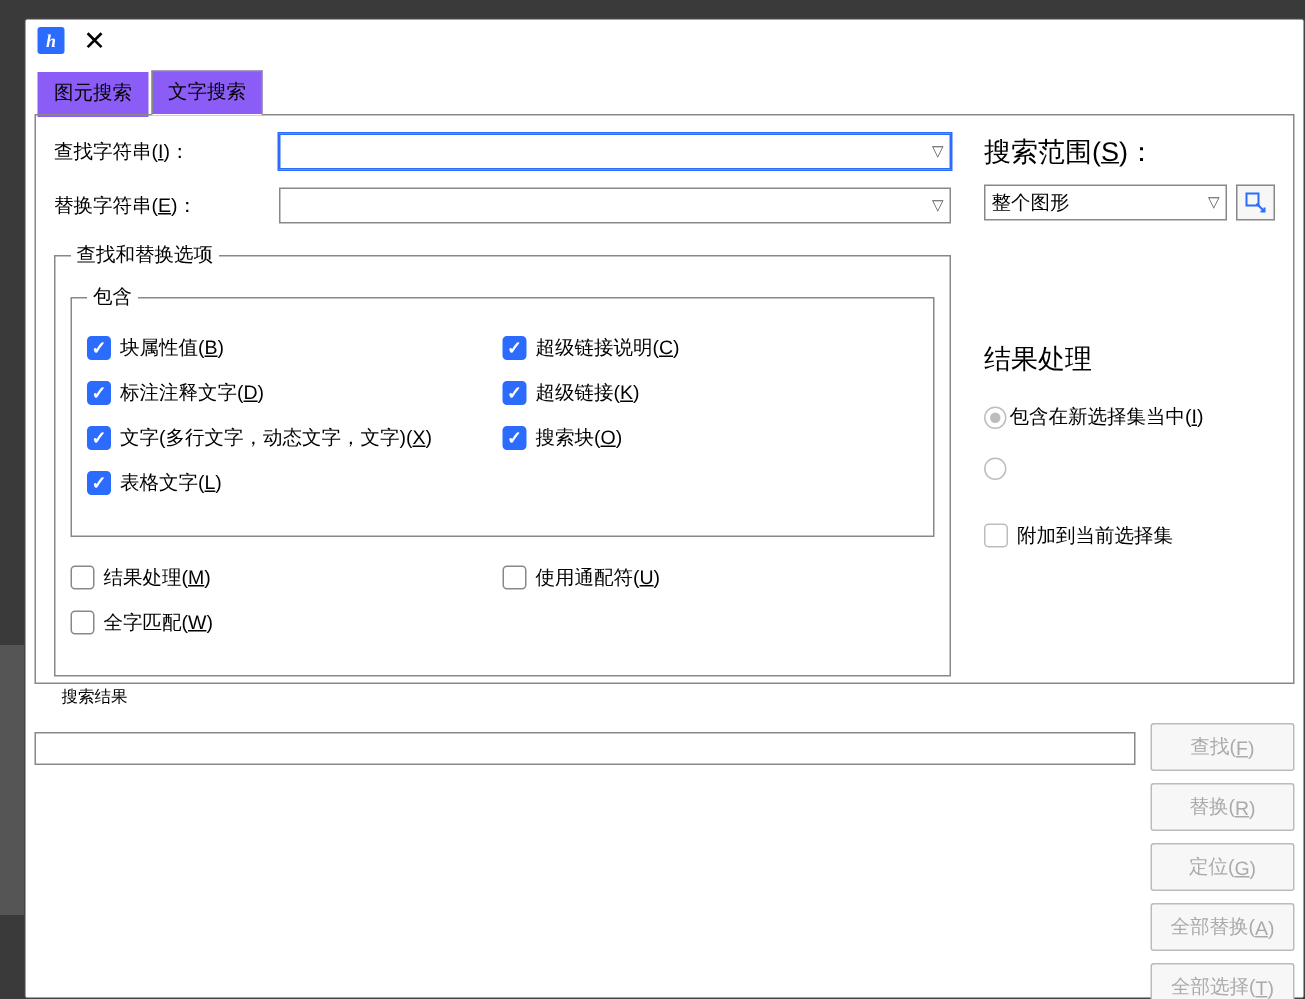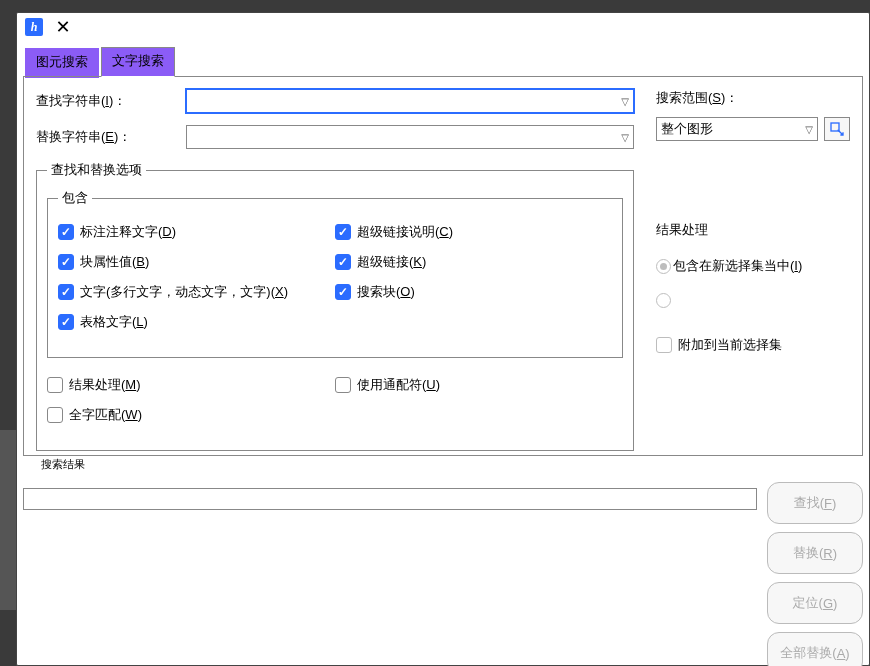--- a/index.html
+++ b/index.html
@@ -28,41 +28,41 @@
   .fs-options { margin-top:8px; }
   .fs-inner { margin-top:2px; }
   .inc-grid { display:flex; }
   .inc-grid .col { flex:1; }
   .check-row { display:flex; align-items:center; font-size:13px; margin:8px 0 12px 0; gap:6px; }
   .checkbox { width:16px; height:16px; border:1.5px solid #888; border-radius:3px; display:flex; align-items:center; justify-content:center; cursor:pointer; background:#fff; }
   .checkbox.checked { background:#2b6cff; border-color:#2b6cff; }
   .checkbox.checked::after { content:"✓"; color:#fff; font-size:12px; line-height:1; font-weight:bold; }
   .bottom-opts { margin-top:10px; display:flex; }
   .bottom-opts .col { flex:1; }
-  .right-label { font-size:13px; }
+  .right-label { font-size:18px; }
   .scope-row { display:flex; gap:6px; margin-top:10px;text-align:center; }
   .scope-combo { flex:1; height:24px; border:1px solid #888; display:flex; align-items:center; padding:0 4px; font-size:13px; position:relative; cursor:pointer; }
   .scope-combo .arrow { position:absolute; right:4px; font-size:10px; color:#555; }
   .scope-btn { width:26px; height:24px; border:1px solid #888; display:flex; align-items:center; justify-content:center; cursor:pointer; background:#f7f7f7; }
   .scope-btn svg { width:16px; height:16px; }
   .results-label { font-size:11px; margin-bottom:2px; margin-left:18px; }
   .radio-row { display:flex; align-items:center; font-size:13px; margin:18px 0; gap:2px;text-align:right; }
   .radio { width:15px; height:15px; border:1.5px solid #888; border-radius:50%; display:flex; align-items:center; justify-content:center; cursor:pointer; background:#fff; }
   .radio.checked::after { content:""; width:7px; height:7px; border-radius:50%; background:#888; }
   .radio.disabled { opacity:.55; cursor:default; }
   .results-area { margin-top:8px; display:flex; gap:10px; }
   .table-wrap { flex:1; }
   .table { border:1px solid #888; height:120px; overflow:hidden; border-bottom:0; }
   .thead { height:22px; background:#fff; display:flex; border-bottom:1px solid #888; font-size:13px; }
   .th { border-right:1px solid #ccc; padding:2px 6px; }
   .th1 { width:90px; } .th2 { width:120px; } .th3 { flex:1; border-right:none; }
   .tbody { height:96px; background:#fff; }
   .below-input { border:1px solid #888; height:22px; width:100%; margin-top:6px; }
   .btn-col { width:96px; display:flex; flex-direction:column; gap:8px; }
-  .btn { height:42px; border:1px solid #888; background:#f7f7f7; font-size:13px; display:flex; align-items:center; justify-content:center; cursor:pointer; border-radius:12px; }
+  .btn { height:32px; border:1px solid #888; background:#f7f7f7; font-size:13px; display:flex; align-items:center; justify-content:center; cursor:pointer; border-radius:2px; }
   .btn.disabled { color:#aaa; border-color:#bbb; cursor:default; }
   .footer-btn-row { display:flex; justify-content:flex-end; padding:6px 10px 0 0; }
   .footer-btn { width:96px; height:26px; border:1px solid #888; background:#fff; font-size:13px; display:flex; align-items:center; justify-content:center; cursor:pointer; border-radius:2px; }
   .u { text-decoration:underline; }
 </style>
 </head>
 <body>
 
 <div class="background-bar"></div>
 
@@ -94,25 +94,25 @@
         </div>
 
         <fieldset class="fs-options">
           <legend>查找和替换选项</legend>
           <fieldset class="fs-inner">
             <legend>包含</legend>
             <div class="inc-grid">
               <div class="col">
                 <div class="check-row">
                     <span class="checkbox checked"></span>
+                    <span><span>块属性值(</span><span class="u">B</span><span>)</span></span>
+                  </div>
+                <div class="check-row">
+                    <span class="checkbox checked"></span>
                     <span><span>标注注释文字(</span><span class="u">D</span><span>)</span></span>
-                  </div>
-                <div class="check-row">
-                    <span class="checkbox checked"></span>
-                    <span><span>块属性值(</span><span class="u">B</span><span>)</span></span>
                   </div>
                 <div class="check-row">
                     <span class="checkbox checked"></span>
                     <span><span>文字(多行文字，动态文字，文字)(</span><span class="u">X</span><span>)</span></span>
                   </div>
                 <div class="check-row">
                     <span class="checkbox checked"></span>
                     <span><span>表格文字(</span><span class="u">L</span><span>)</span></span>
                   </div>
               </div>

